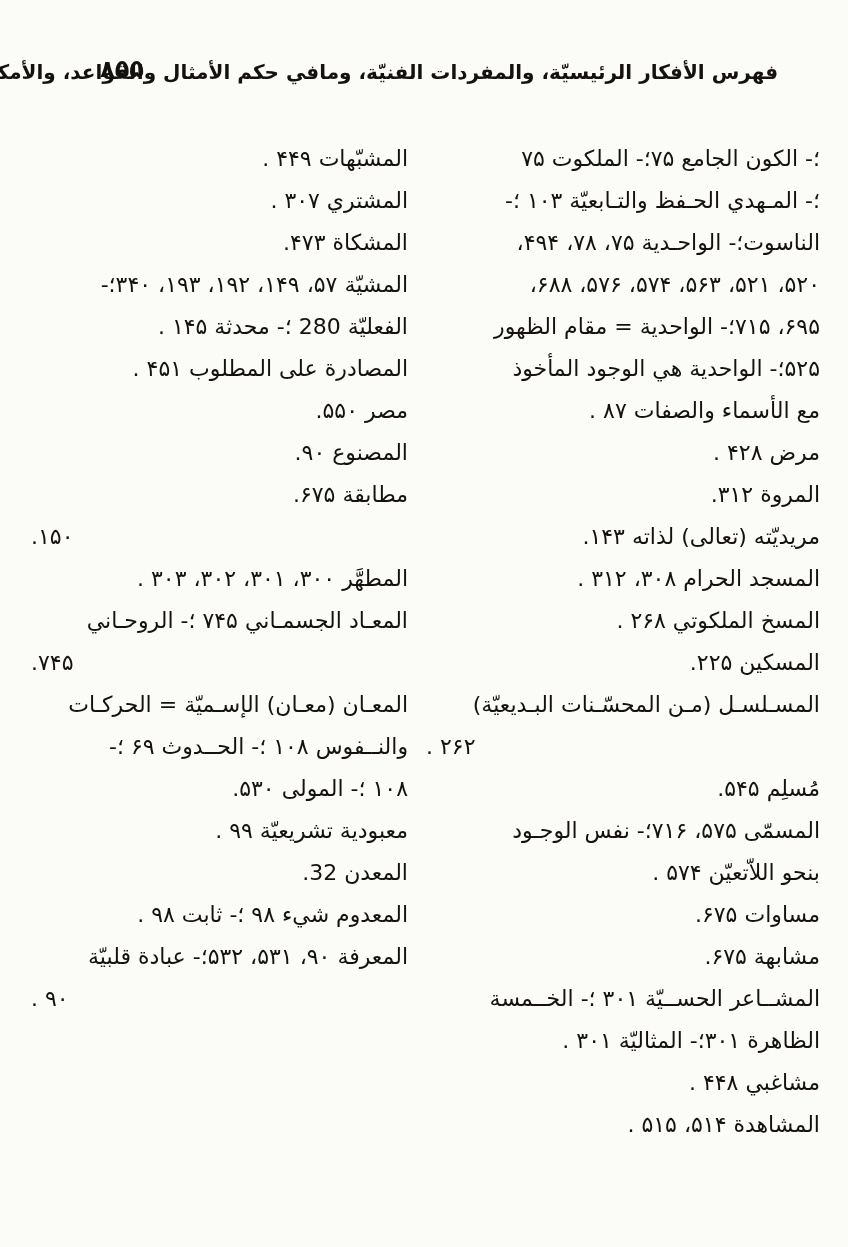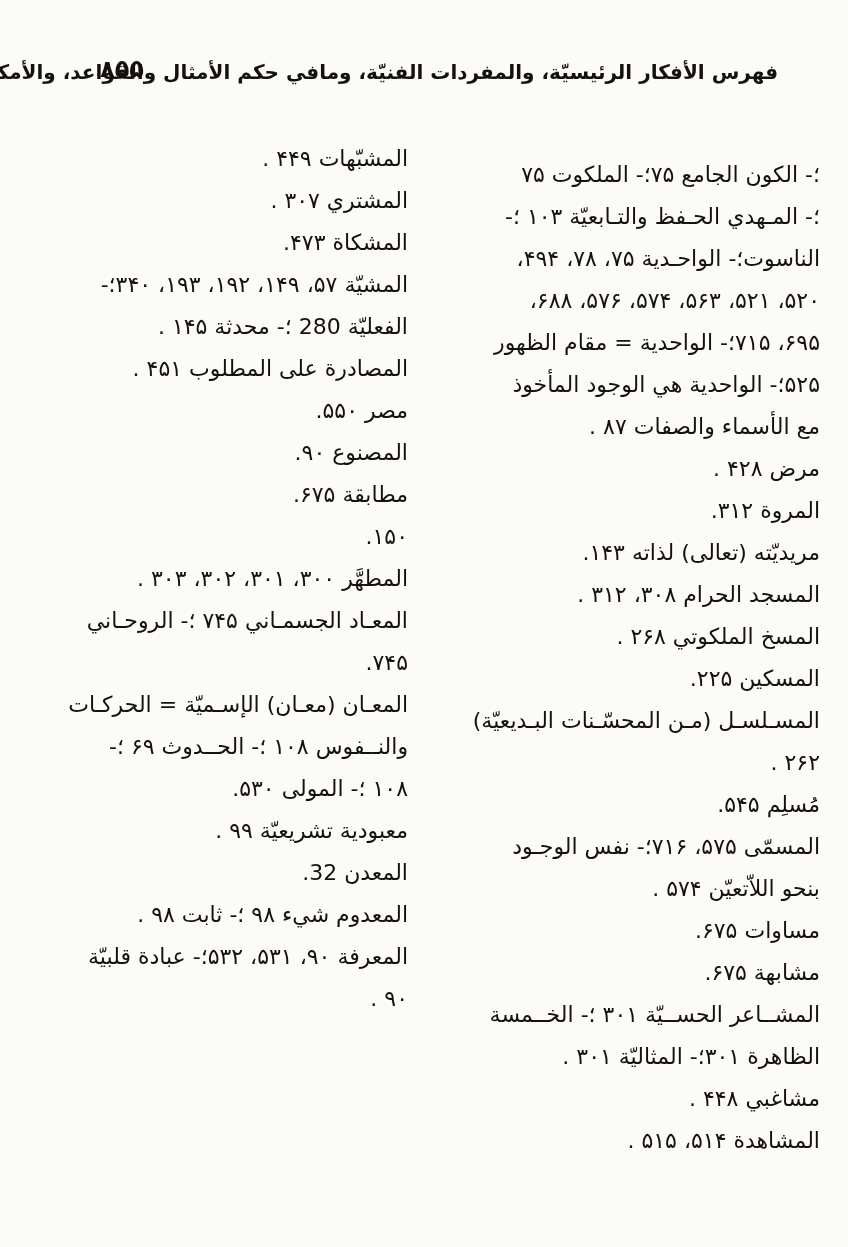--- a/index.html
+++ b/index.html
@@ -40,34 +40,33 @@
     position: absolute;
     top: 138px;
     direction: rtl;
     font-size: 22px;
     font-weight: 400;
     letter-spacing: -0.2px;
   }
   .col-right {
     right: 28px;
     width: 394px;
-    margin-top: 16px;
   }
   .col-left {
     left: 31px;
     width: 377px;
   }
   .column .line {
     height: 42px;
     line-height: 42px;
     text-align: right;
     white-space: nowrap;
   }
   .column .line.center {
-    text-align: right;
+    text-align: left;
   }
 </style>
 </head>
 <body>
 
 <div class="page">
 
   <div class="page-number">۸۵۵</div>
 
   <div class="header-title">فهرس الأفكار الرئيسيّة، والمفردات الفنيّة، ومافي حكم الأمثال والقواعد، والأمكنة</div>

